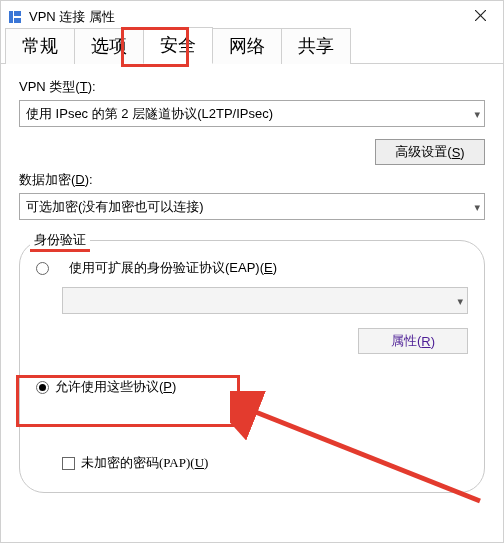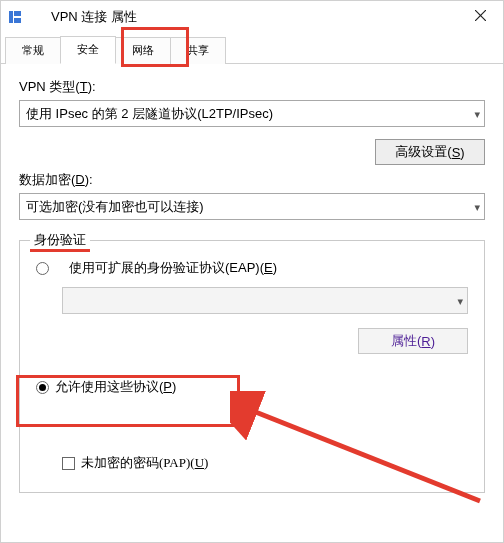--- a/index.html
+++ b/index.html
@@ -19,21 +19,20 @@
     background: #fff;
     overflow: hidden;
   }
   .titlebar {
     height: 32px;
     display: flex;
     align-items: center;
     padding: 0 8px 0 6px;
     background: #fff;
     position: relative;
-    gap: 22px;
   }
   .titlebar .app-icon {
     width: 16px;
     height: 16px;
     margin-right: 6px;
     display: inline-flex;
     align-items: center;
     justify-content: center;
   }
   .titlebar .title {
@@ -55,21 +54,21 @@
   .tabs-row {
     height: 30px;
     border-bottom: 1px solid #d0d0d0;
     display: flex;
     align-items: flex-end;
     padding-left: 4px;
     background: #fff;
   }
   .tab {
     padding: 5px 16px 6px 16px;
-    font-size: 11px;
+    font-size: 18px;
     border: 1px solid #d0d0d0;
     border-bottom: none;
     margin-right: -1px;
     background: #fcfcfc;
     position: relative;
     top: 1px;
     cursor: default;
     margin-top: 28px;
   }
   .tab.active {
@@ -234,20 +233,21 @@
     <div class="close">
       <svg width="11" height="11" viewBox="0 0 11 11">
         <line x1="0" y1="0" x2="11" y2="11" stroke="#222" stroke-width="1.2"></line>
         <line x1="11" y1="0" x2="0" y2="11" stroke="#222" stroke-width="1.2"></line>
       </svg>
     </div>
   </div>
 
   <div class="tabs-row" style="position:relative;">
     <div class="tab">常规</div>
+    <div class="tab">选项</div>
     <div class="tab active">安全</div>
     <div class="tab">网络</div>
     <div class="tab">共享</div>
 
     <div class="tab-highlight" style="left:120px; top:-6px; width:62px; height:34px;"></div>
   </div>
 
   <div class="content">
 
     <div class="label">
@@ -267,21 +267,21 @@
     </div>
 
     <div class="label" style="margin-top:6px;">
       <span>数据加密(</span><span class="underline">D</span><span>):</span>
     </div>
     <div class="select">
       <span>可选加密(没有加密也可以连接)</span>
       <span class="chev">▾</span>
     </div>
 
-    <div class="groupbox" style="position:relative;">
+    <div class="groupbox" style="position:relative;border-radius:25px;">
       <div class="legend">身份验证</div>
       <div class="legend-underline" style="left:10px; top:8px; width:60px;"></div>
 
       <div class="radio-row" style="margin-top:4px;gap:20px;">
         <span class="radio"></span>
         <span>
           <span>使用可扩展的身份验证协议(EAP)(</span><span class="underline">E</span><span>)</span>
         </span>
       </div>
 

